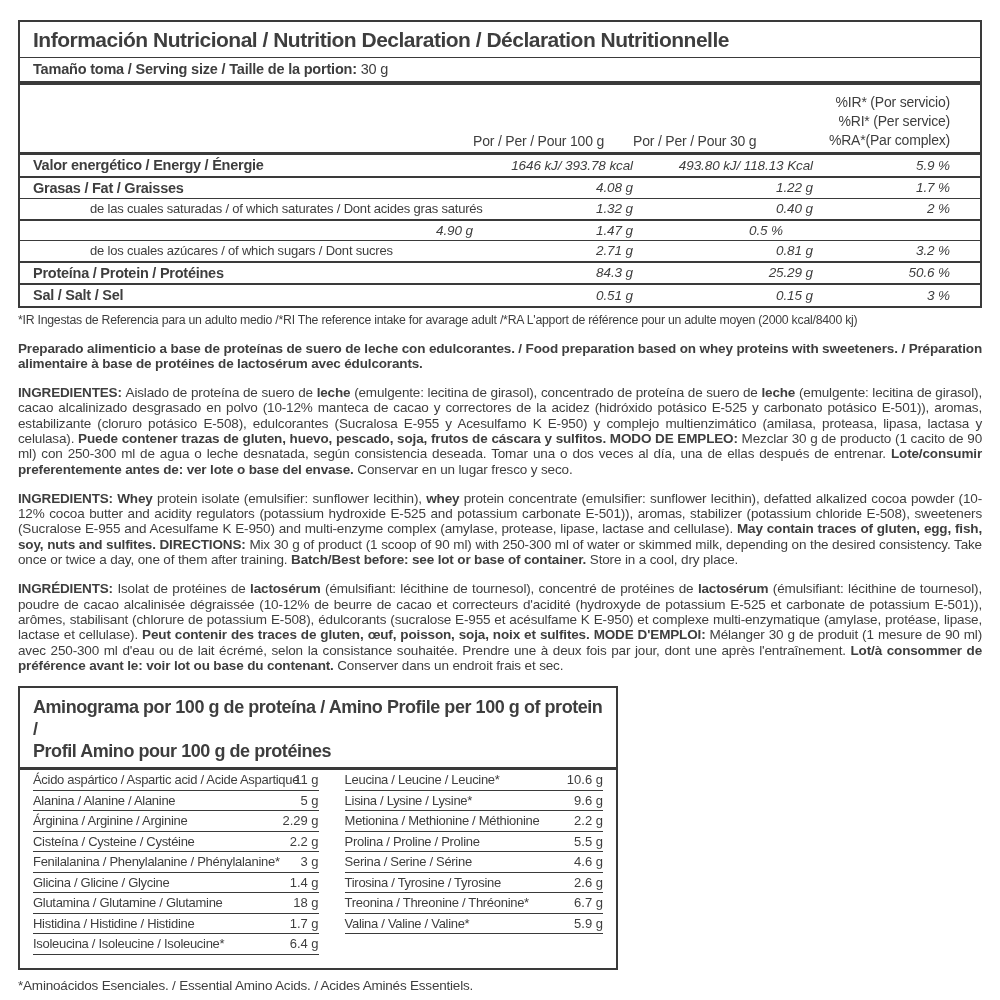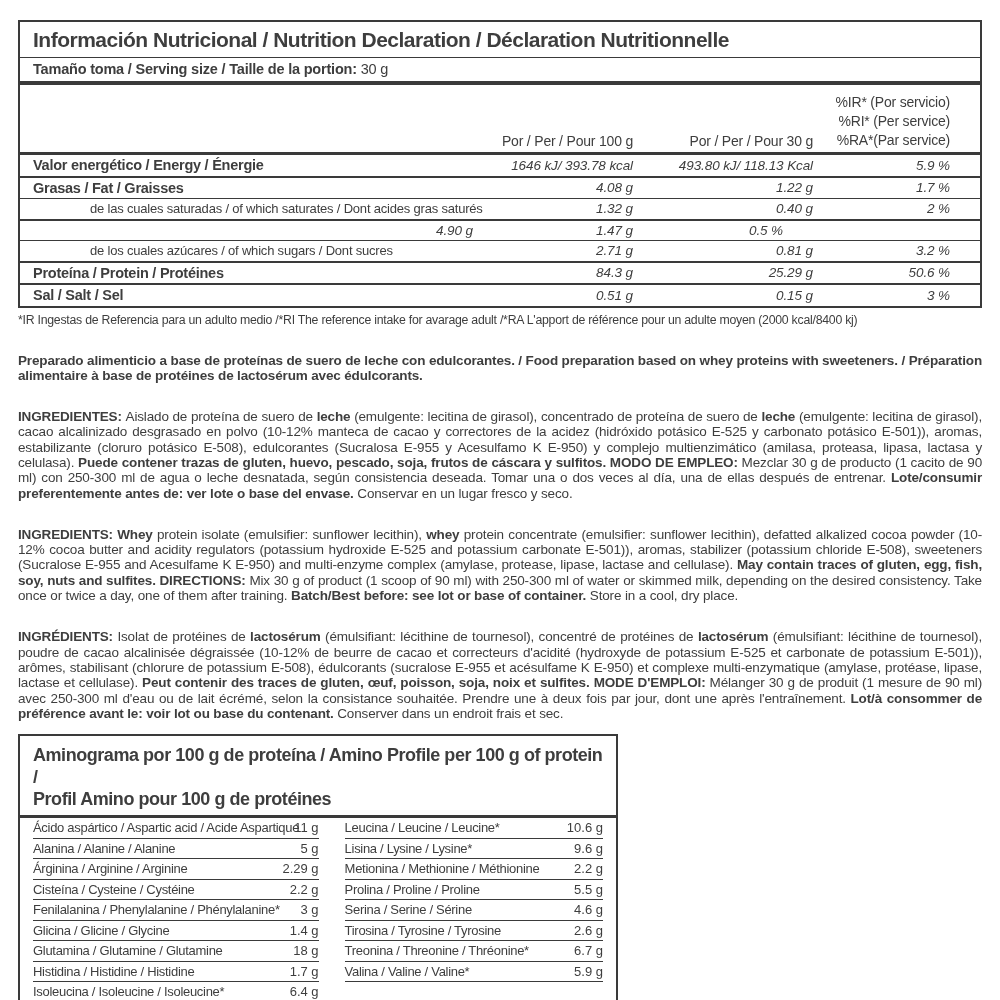--- a/index.html
+++ b/index.html
@@ -18,41 +18,41 @@
     letter-spacing:-0.5px; padding:6px 13px 5px 13px; white-space:nowrap; overflow:hidden;
   }
   .rule-thin  { border-top:1.5px solid #3a3a3a; }
   .rule-t4    { border-top:4.5px solid #3a3a3a; }
   .rule-t3    { border-top:3px solid #3a3a3a; }
   .serving { font-size:14.5px; line-height:16px; padding:3px 13px 4px 13px; letter-spacing:-0.2px; }
   .serving .svlabel { font-weight:bold; }
 
   .ngrid { display:grid; grid-template-columns:1fr 160px 180px 167px; }
   .nhead { padding-top:8px; padding-bottom:2px; align-items:end; }
-  .nhead .colhead { font-size:14px; text-align:right; letter-spacing:-0.2px; padding-bottom:1px; }
+  .nhead .colhead { font-size:14px; letter-spacing:-0.2px; padding-bottom:1px; }
   .npct-lines { text-align:right; font-size:14px; line-height:19px; letter-spacing:-0.2px; padding-right:30px; }
   .nval { text-align:right; font-size:13.5px; letter-spacing:-0.1px;font-style:italic; }
   .npct { padding-right:30px; }
 
   .nrow { padding:2px 0 2.5px 0; border-top:2.5px solid #3a3a3a; align-items:center; }
   .nrow .nlabel {
     font-weight:bold; font-size:14.5px; letter-spacing:-0.25px;
     padding-left:13px; min-width:0; white-space:nowrap; overflow:visible;
   }
   .nrow.sub { border-top-width:1px; }
   .nrow.sub .nlabel { font-weight:normal; font-size:13px; padding-left:70px; letter-spacing:-0.2px; }
   .nrow:first-of-type { border-top:0; }
 
   
   .footnote {
     margin-top:5px; font-size:12.3px; letter-spacing:-0.25px;
     white-space:nowrap; overflow:hidden;
   }
   .para {
-    margin-top:26px; font-size:13.5px; line-height:15.3px;
+    margin-top:14px; font-size:13.5px; line-height:15.3px;
     text-align:justify; letter-spacing:-0.15px;
   }
   .para.allbold { font-weight:bold; }
   .para .b { font-weight:bold; }
 
   
   .amino-box { width:600px; border:2.5px solid #3a3a3a; margin-top:13px; background:#fff; }
   .amino-title {
     font-weight:bold; font-size:18px; line-height:22px;
     letter-spacing:-0.45px; padding:8px 13px 5px 13px;
@@ -83,21 +83,21 @@
     </div>
     <div class="rule-t4"></div>
 
     <div class="ngrid nhead">
       <div></div>
       <div class="colhead">Por / Per / Pour 100 g</div>
       <div class="colhead">Por / Per / Pour 30 g</div>
       <div class="npct-lines">
           <div>%IR* (Por servicio)</div>
           <div>%RI* (Per service)</div>
-          <div>%RA*(Par service)</div>
+          <div>%RA*(Par complex)</div>
         </div>
     </div>
     <div class="rule-t3"></div>
 
     <div>
         <div class="ngrid nrow">
           <div class="nlabel">Valor energético / Energy / Énergie</div>
           <div class="nval">1646 kJ/ 393.78 kcal</div>
           <div class="nval">493.80 kJ/ 118.13 Kcal</div>
           <div class="nval npct">5.9 %</div>

